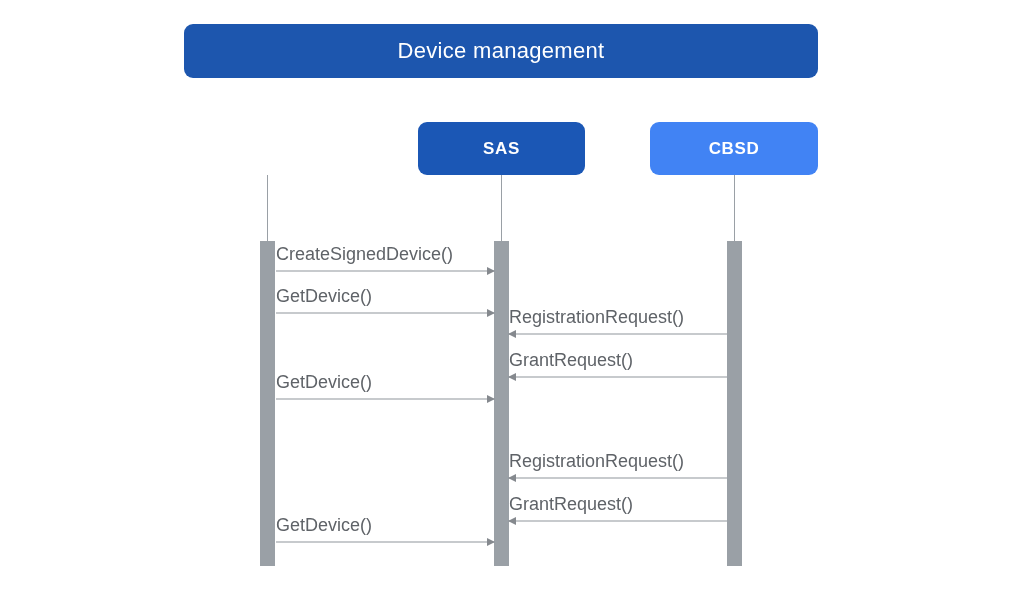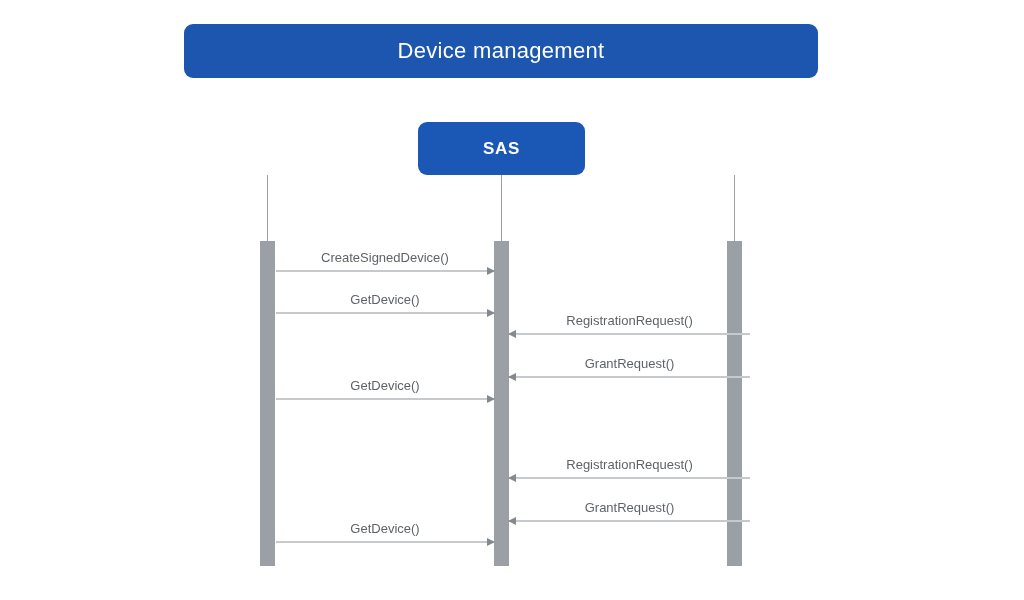--- a/index.html
+++ b/index.html
@@ -22,24 +22,24 @@
   .actor.sas{left:402px;width:167px;background:var(--sas-bg);margin-left:16px;}
   .actor.cbsd{left:650px;width:168px;background:var(--cbsd-bg);}
   .stub{
     position:absolute;top:175px;height:66px;width:1px;background:var(--lifeline);
   }
   .bar{
     position:absolute;top:241px;height:325px;width:15px;background:var(--activation-bar);
   }
   .message{position:absolute;height:26px;}
   .message.right{left:276px;width:218px;}
-  .message.left{left:509px;width:218px;padding-left:23px;}
+  .message.left{left:509px;width:218px;}
   .msg-label{
-    position:absolute;left:0;right:0;bottom:7px;text-align:center;
-    font-size:13px;color:var(--label-text);white-space:nowrap;
+    position:absolute;left:0;right:0;bottom:7px;text-align:left;
+    font-size:18px;color:var(--label-text);white-space:nowrap;
   }
   .msg-line{
     position:absolute;left:0;right:0;bottom:0;height:2px;background:var(--arrow-line);
   }
   .head{position:absolute;width:0;height:0;top:-3px;}
   .message.right .head{
     right:-1px;border-left:8px solid var(--arrow-head);
     border-top:4px solid transparent;border-bottom:4px solid transparent;
   }
   .message.left .head{
@@ -48,20 +48,21 @@
   }
 </style>
 </head>
 <body>
 
 <div class="canvas">
 
   <div class="title">Device management</div>
 
   <div class="actor sas">SAS</div>
+  <div class="actor cbsd">CBSD</div>
 
   <div class="stub" style="left:267px"></div>
   <div class="stub" style="left:501px"></div>
   <div class="stub" style="left:734px"></div>
 
   <div class="bar" style="left:260px"></div>
   <div class="bar" style="left:494px"></div>
   <div class="bar" style="left:727px"></div>
 
   <div class="message right" style="top:246px">

